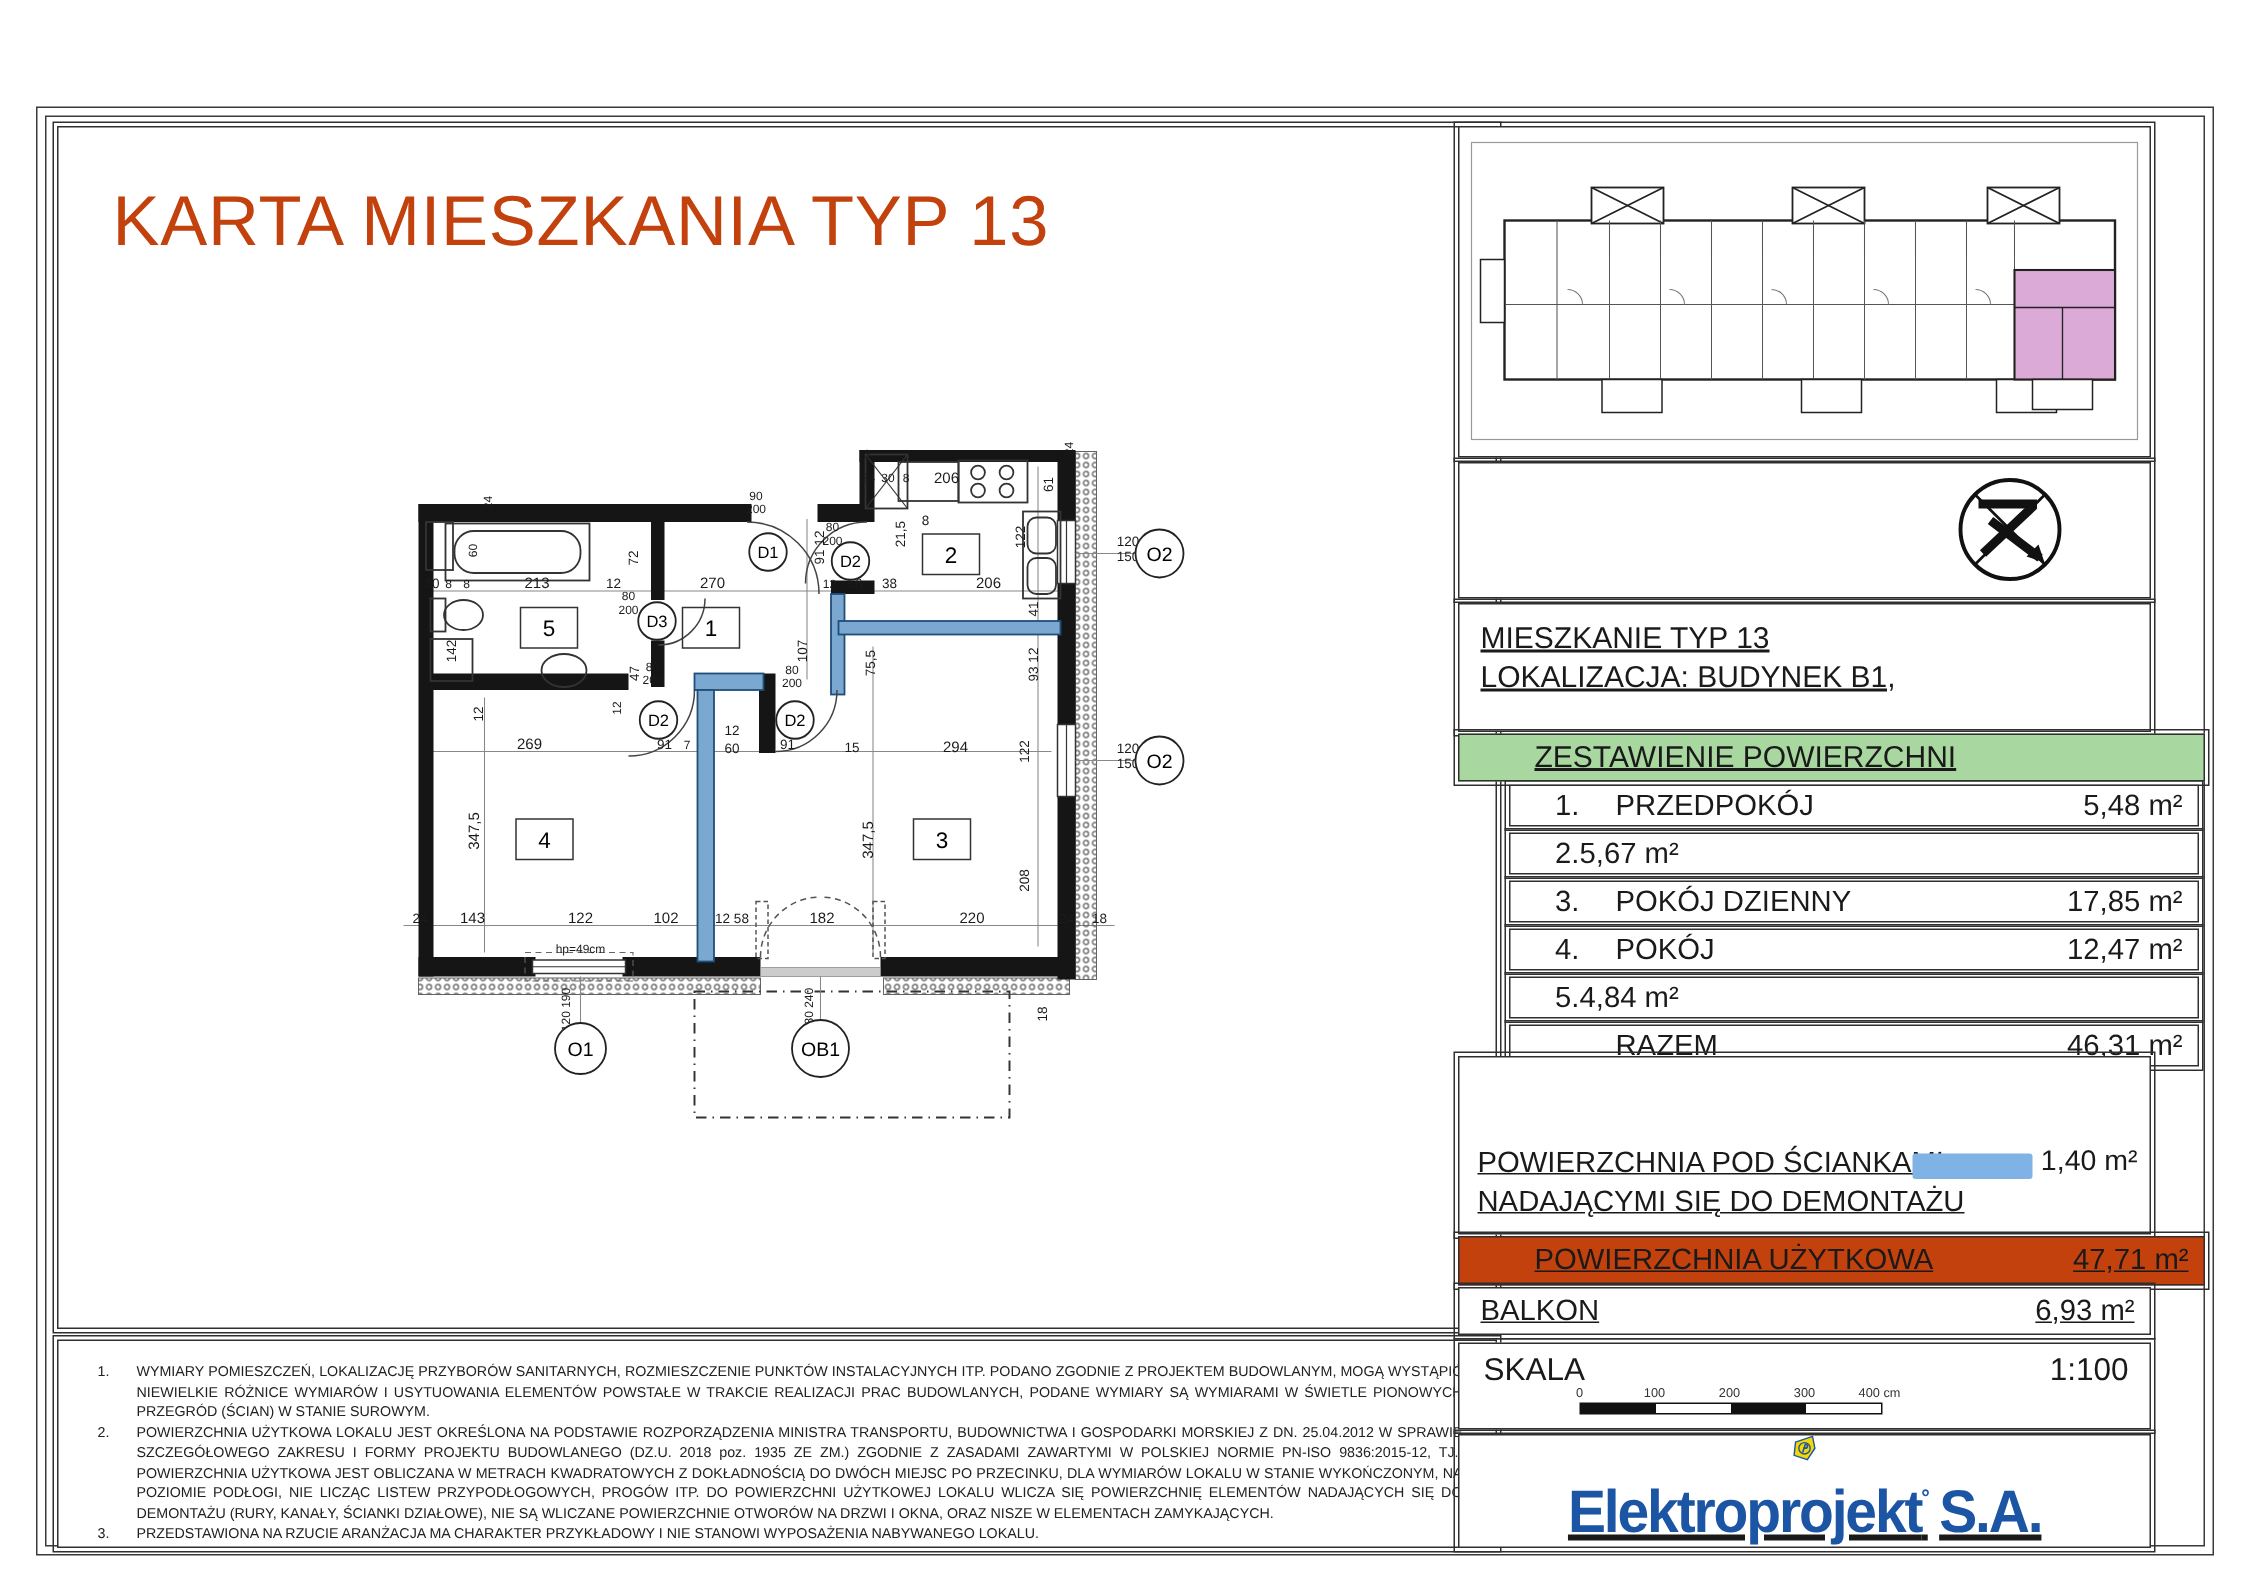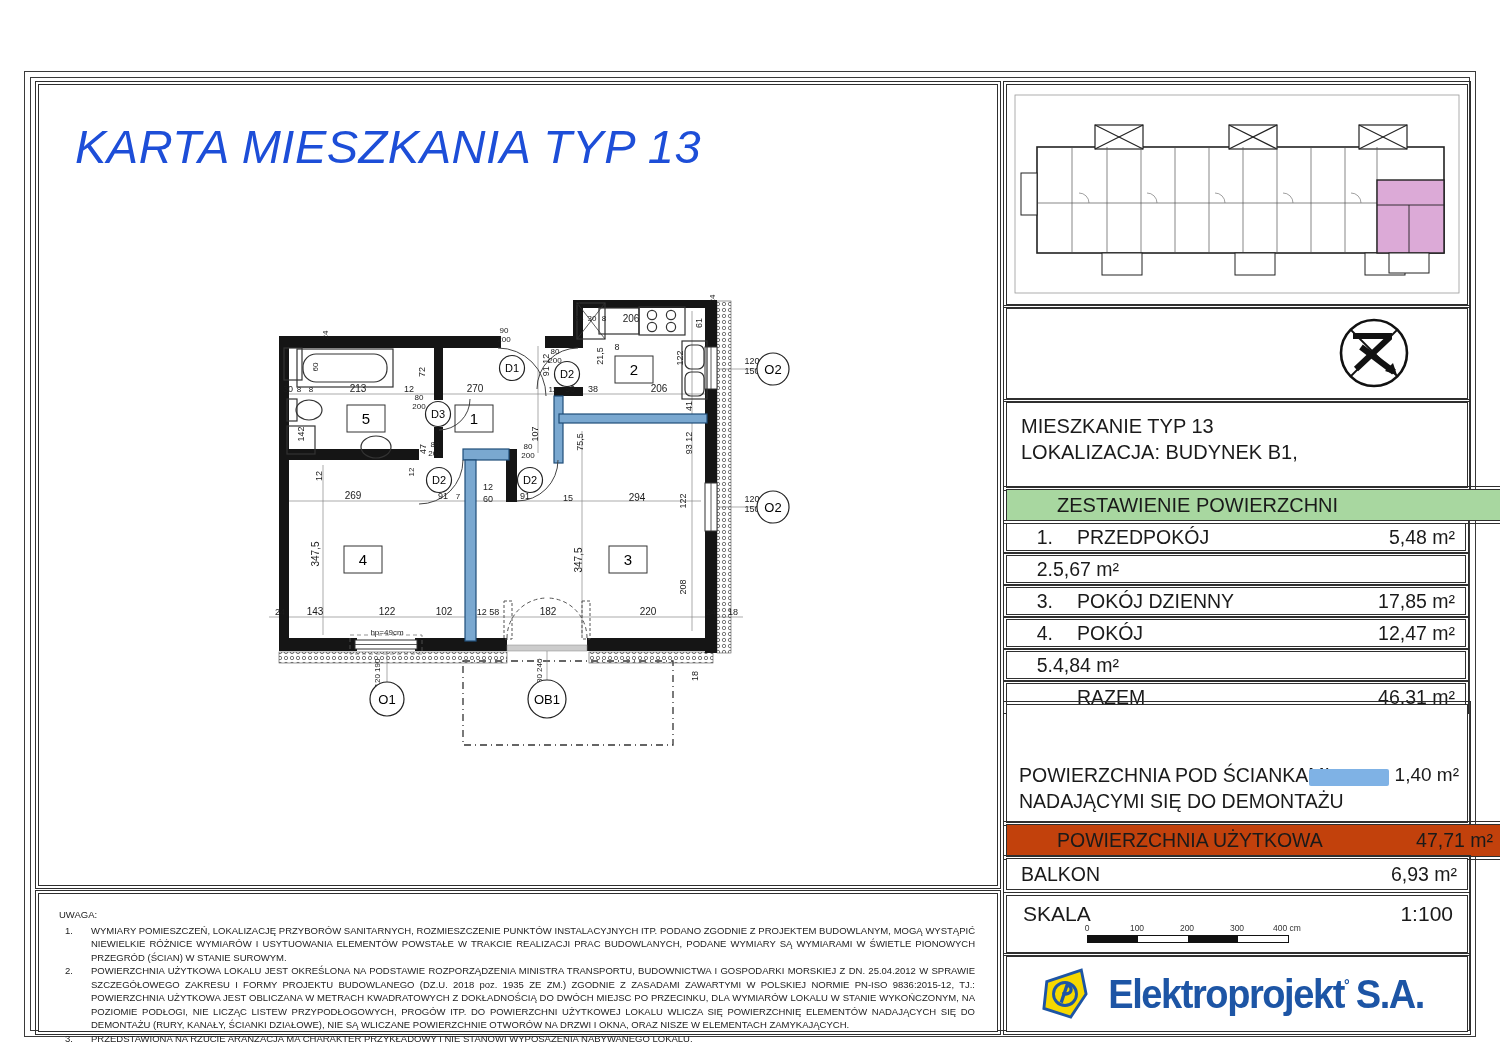--- a/index.html
+++ b/index.html
@@ -4,30 +4,30 @@
 <style>
   html,body{margin:0;padding:0;background:#fff;}
   .sheet{position:relative;width:1500px;height:1060px;background:#fff;overflow:hidden;
          font-family:"Liberation Sans",sans-serif;color:#1a1a1a;}
   .frame{position:absolute;border:1.8px solid #3a3a3a;}
   .frame.outer{left:24px;top:71px;width:1450px;height:964px;}
   .frame.inner{left:30px;top:77px;width:1438px;height:952px;}
   .b{position:absolute;background:#fff;border:1.6px solid #2f2f2f;outline:1px solid #2f2f2f;outline-offset:2.5px;}
   
   .main-box{left:38px;top:84px;width:958px;height:800px;}
-  .sheet-title{position:absolute;left:36px;top:34px;font-size:47px;letter-spacing:.5px;color:#1d4ed8;white-space:nowrap;font-style:italic;}
+  .sheet-title{position:absolute;left:36px;top:34px;font-size:47px;letter-spacing:.5px;color:#c2410c;white-space:nowrap;}
   .plan-svg{position:absolute;left:0;top:0;width:958px;height:800px;}
   .notes-box{left:38px;top:893px;width:958px;height:137px;font-size:9.5px;line-height:13.5px;color:#222;}
   .notes-inner{padding:14px 14px 0 20px;}
   .notes-head{margin-bottom:2px;}
   .note-li{display:flex;margin:0;}
   .note-li .n{width:26px;flex:none;padding-left:6px;}
   .note-li .t{flex:1;text-align:justify;padding-right:8px;}
   
-  .rb{left:1006px;width:460px;}
+  .rb{left:972px;width:460px;text-decoration:underline;}
   .green{background:#a8d7a0;padding-left:36px;}
   .row-line{display:flex;align-items:center;height:100%;font-size:19.5px;}
   .row-line .no{width:46px;text-align:right;flex:none;}
   .row-line .nm{flex:1;padding-left:24px;white-space:nowrap;}
   .row-line .ar{padding-right:10px;white-space:nowrap;}
   .ov-svg,.north-svg{position:absolute;left:0;top:0;width:100%;height:100%;}
   .info-box .lines{padding:10px 0 0 14px;font-size:20px;line-height:26px;}
   .hdr-line{display:flex;align-items:center;height:100%;font-size:20px;}
   .hdr-line .lbl{padding-left:14px;}
   .area-rows{position:absolute;left:1006px;top:523px;width:460px;}
@@ -37,21 +37,21 @@
   .dem-bar{position:absolute;right:78px;bottom:36px;width:80px;height:17px;border-radius:2px;}
   .dem-val{position:absolute;right:8px;bottom:34px;font-size:19px;}
   .skala-inner{position:relative;height:100%;font-size:21px;}
   .skala-lbl{position:absolute;left:16px;top:6px;}
   .skala-val{position:absolute;right:14px;top:6px;}
   .scale-ticks{position:absolute;left:80px;top:27px;width:240px;height:10px;font-size:8.5px;color:#333;}
   .scale-ticks span{position:absolute;transform:translateX(-50%);white-space:nowrap;}
   .scale-bar{position:absolute;left:80px;top:39px;width:200px;height:6px;border:1px solid #111;display:flex;}
   .scale-bar .seg{flex:1;}
   .scale-bar .seg.f{background:#111;}
-  .logo-box{display:flex;align-items:center;justify-content:center;gap:12px;}
+  .logo-box{display:flex;align-items:center;justify-content:center;gap:12px;flex-direction:column;}
   .logo-text{font-size:40px;font-weight:bold;letter-spacing:-1.5px;transform:scaleX(.95);white-space:nowrap;}
   .logo-mark{font-size:15px;vertical-align:18px;}
   .logo-suffix{margin-left:8px;}
   
   .dimline{stroke:#888;stroke-width:.7;}
   .fx{fill:none;stroke:#333;stroke-width:1.2;}
   .arc{fill:none;stroke:#444;stroke-width:1;}
   .arcd{fill:none;stroke:#555;stroke-width:1;stroke-dasharray:4 3;}
   text.dim{fill:#1b1b1b;}
 </style>
@@ -264,21 +264,20 @@
           <text x="772" y="372.68" text-anchor="middle" font-size="13">O2</text>
           <circle cx="772" cy="506" r="16" fill="#fff" stroke="#222" stroke-width="1.2"></circle>
           <text x="772" y="510.68" text-anchor="middle" font-size="13">O2</text>
         </g>
     </svg>
     <div class="sheet-title">KARTA MIESZKANIA TYP 13</div>
   </div>
 
   <div class="b notes-box">
     <div class="notes-inner">
-      <div class="notes-head">UWAGA:</div>
       <div id="notes-list">
           <div class="note-li">
             <span class="n">1.</span>
             <div class="t">WYMIARY POMIESZCZEŃ, LOKALIZACJĘ PRZYBORÓW SANITARNYCH, ROZMIESZCZENIE PUNKTÓW INSTALACYJNYCH ITP. PODANO ZGODNIE Z PROJEKTEM BUDOWLANYM, MOGĄ WYSTĄPIĆ NIEWIELKIE RÓŻNICE WYMIARÓW I USYTUOWANIA ELEMENTÓW POWSTAŁE W TRAKCIE REALIZACJI PRAC BUDOWLANYCH, PODANE WYMIARY SĄ WYMIARAMI W ŚWIETLE PIONOWYCH PRZEGRÓD (ŚCIAN) W STANIE SUROWYM.</div>
           </div>
           <div class="note-li">
             <span class="n">2.</span>
             <div class="t">POWIERZCHNIA UŻYTKOWA LOKALU JEST OKREŚLONA NA PODSTAWIE ROZPORZĄDZENIA MINISTRA TRANSPORTU, BUDOWNICTWA I GOSPODARKI MORSKIEJ Z DN. 25.04.2012 W SPRAWIE SZCZEGÓŁOWEGO ZAKRESU I FORMY PROJEKTU BUDOWLANEGO (DZ.U. 2018 poz. 1935 ZE ZM.) ZGODNIE Z ZASADAMI ZAWARTYMI W POLSKIEJ NORMIE PN-ISO 9836:2015-12, TJ.: POWIERZCHNIA UŻYTKOWA JEST OBLICZANA W METRACH KWADRATOWYCH Z DOKŁADNOŚCIĄ DO DWÓCH MIEJSC PO PRZECINKU, DLA WYMIARÓW LOKALU W STANIE WYKOŃCZONYM, NA POZIOMIE PODŁOGI, NIE LICZĄC LISTEW PRZYPODŁOGOWYCH, PROGÓW ITP. DO POWIERZCHNI UŻYTKOWEJ LOKALU WLICZA SIĘ POWIERZCHNIĘ ELEMENTÓW NADAJĄCYCH SIĘ DO DEMONTAŻU (RURY, KANAŁY, ŚCIANKI DZIAŁOWE), NIE SĄ WLICZANE POWIERZCHNIE OTWORÓW NA DRZWI I OKNA, ORAZ NISZE W ELEMENTACH ZAMYKAJĄCYCH.</div>
           </div>
           <div class="note-li">

